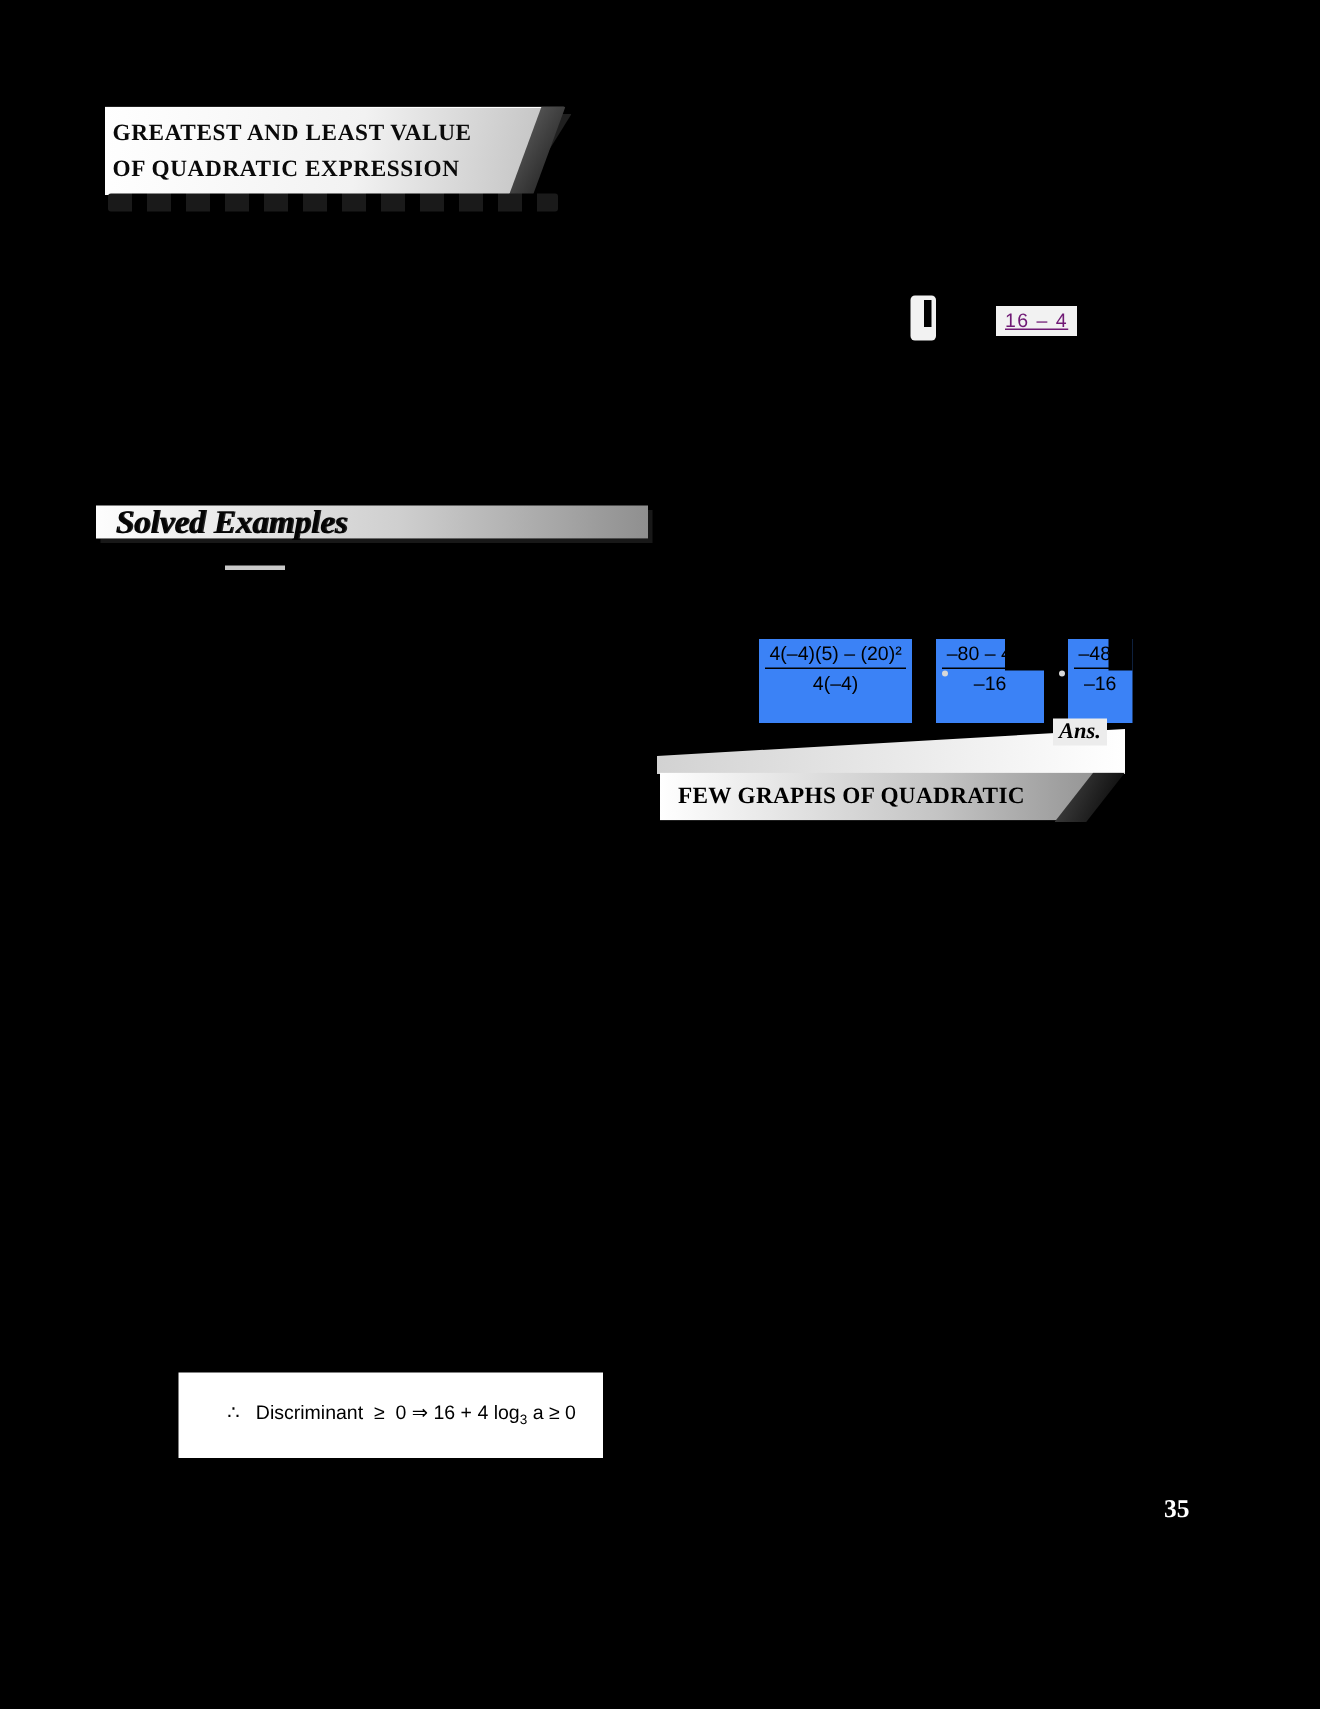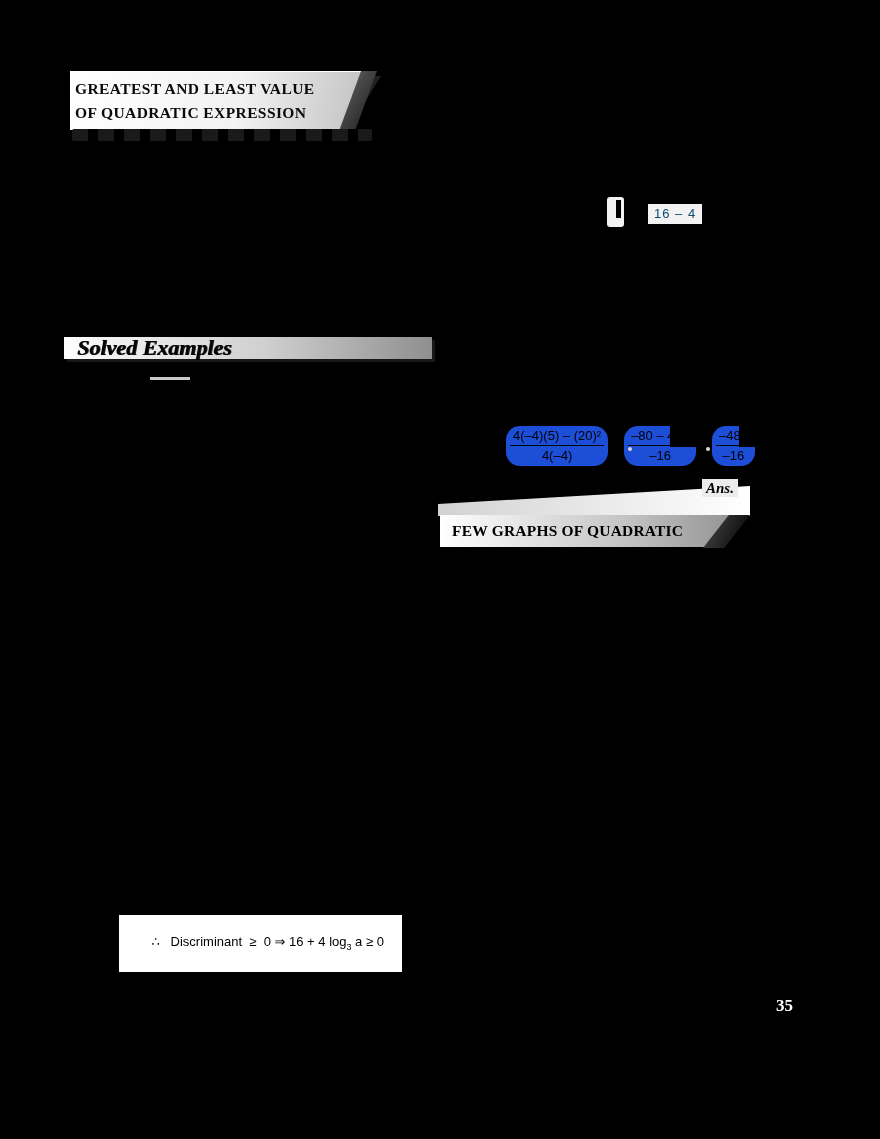--- a/index.html
+++ b/index.html
@@ -44,24 +44,25 @@
   
   .frag-bracket {
     position: absolute; left: 607px; top: 197px; width: 17px; height: 30px;
     background: #f2f2f2; border-radius: 3px;
   }
   .frag-bracket .frag-bar {
     position: absolute; right: 3px; top: 3px; width: 5px; height: 18px;
     background: #000;
   }
   .frag-expr {
-    position: absolute; left: 648px; top: 204px;
-    background: #f2f2f2; color: #0c4a6e;
+    position: absolute; left: 664px; top: 204px;
+    background: #f2f2f2; color: #701a75;
     font-size: 13px; letter-spacing: 1px; padding: 2px 6px 3px;
     white-space: nowrap;
+    text-decoration: underline;
   }
 
   
   .solved-banner {
     position: absolute; left: 64px; top: 337px; width: 368px; height: 22px;
     background: linear-gradient(to right, #fdfdfd 0%, #cfcfcf 55%, #8f8f8f 100%);
     display: flex; align-items: center; padding-left: 13px; box-sizing: border-box;
     box-shadow: 3px 3px 0 rgba(70,70,70,.35);
   }
   .solved-banner span {
@@ -75,22 +76,22 @@
   }
 
   
   .solution-row {
     position: absolute; left: 506px; top: 426px;
     display: flex; gap: 16px; align-items: flex-start;
   }
   .fraction {
     position: relative;
     display: inline-flex; flex-direction: column; align-items: center;
-    background: #1d4ed8; color: #000;
-    font-size: 13px; padding: 2px 4px 3px; border-radius: 14px;
+    background: #3b82f6; color: #000;
+    font-size: 13px; padding: 2px 4px 19px;
   }
   .fraction .num {
     display: block; border-bottom: 1.5px solid #000;
     padding: 0 3px 2px; white-space: nowrap;
   }
   .fraction .den {
     display: block; padding-top: 2px; white-space: nowrap;
   }
   .fraction .shade {
     position: absolute; top: 0; right: 0; height: 21px; background: #000;

